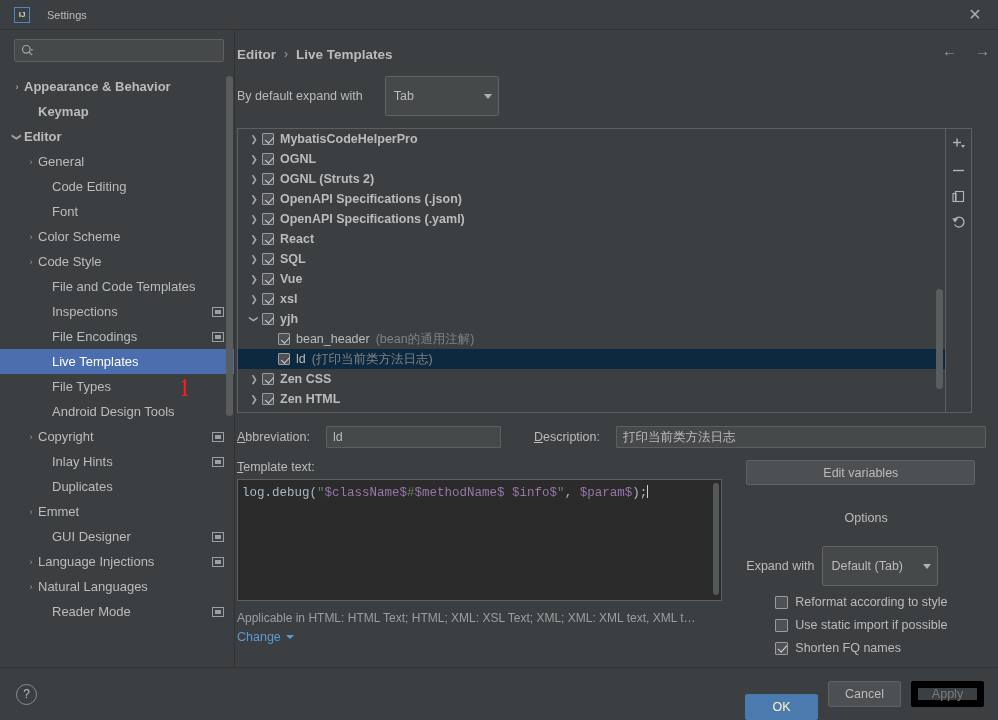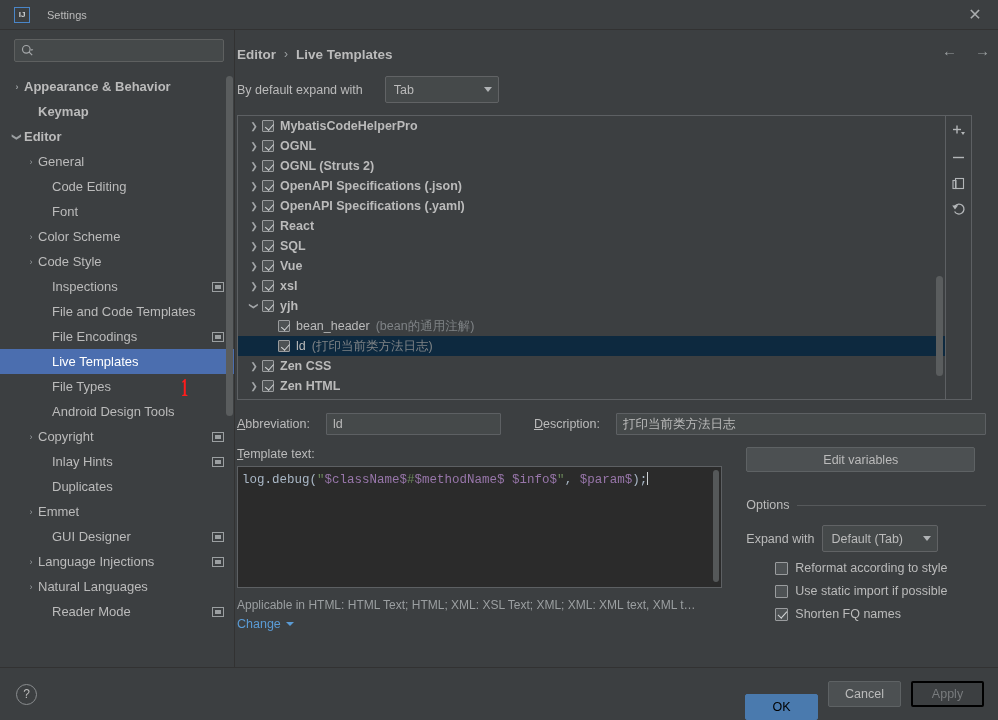--- a/index.html
+++ b/index.html
@@ -120,21 +120,21 @@
   .nav-arrows {
     position: absolute; right: 8px; top: 12px;
     display: flex; gap: 18px; color: #9b9fa1; font-size: 15px;
   }
   .expandrow {
     display: flex; align-items: center;
     gap: 22px; margin: 6px 0 12px 2px;
   }
   .expandrow .lab { color: #bbbbbb; font-size: 12.5px; }
   .combo {
-    height: 27px; background: #45494a;
+    height: 40px; background: #45494a;
     border: 1px solid #616365; border-radius: 2px;
     display: flex; align-items: center;
     padding: 0 6px 0 8px;
     color: #bbbbbb; font-size: 12.5px;
     min-width: 114px;
   }
   .combo .cv { flex: 1; }
   .combo .caret {
     width: 0; height: 0;
     border-left: 4.5px solid transparent;
@@ -253,21 +253,21 @@
   .rightlower { margin-left: 23px; width: 240px; }
   .editvars {
     width: 229px; height: 25px;
     background: #4c5052; border: 1px solid #5e6264; border-radius: 2px;
     color: #bbbbbb; font-size: 12.5px;
     display: flex; align-items: center; justify-content: center;
     cursor: default;
   }
   .optheader {
     display: flex; align-items: center; gap: 8px;
-    margin-top: 26px; color: #bbbbbb; font-size: 12.5px;
+    margin-top: 26px; color: #bbbbbb; font-size: 12.5px; flex-direction: column;
   }
   .optheader .hr { flex: 1; height: 1px; background: #56595b; }
   .optrow { display: flex; align-items: center; margin-top: 13px; gap: 8px; }
   .optrow .olab { color: #bbbbbb; font-size: 12.5px; }
   .cbrow {
     display: flex; align-items: center; gap: 7px;
     margin-top: 9px; margin-left: 29px;
     color: #bbbbbb; font-size: 12.5px;
   }
   .cb2 {
@@ -297,23 +297,23 @@
     cursor: default;
   }
   .fspacer { flex: 1; }
   .btn {
     height: 26px; min-width: 73px;
     border-radius: 2px; font-size: 12.5px;
     display: flex; align-items: center; justify-content: center;
     margin-left: 10px; cursor: default;
     font-family: "Liberation Sans", sans-serif;
   }
-  .btn.primary { background: #4a7aae; border: 1px solid #4a7aae; color: #000000; margin-top: 25px; }
+  .btn.primary { background: #4a7aae; border: 1px solid #4a7aae; color: #fef9c3; margin-top: 25px; }
   .btn.normal { background: #4c5052; border: 1px solid #5e6264; color: #bbbbbb; }
-  .btn.disabled { background: #3c3f41; border: 2px solid #000000; color: #787b7d; }
+  .btn.disabled { background: #3c3f41; border: 7px solid #000000; color: #787b7d; }
   
   .ann {
     position: absolute;
     color: #ff1c1c;
     font-family: "Liberation Serif", serif;
     font-weight: bold;
     pointer-events: none;
   }
   #ann1 { left: 178px; top: 343px; font-size: 26px; transform: scaleX(0.55); }
 </style>
@@ -372,26 +372,26 @@
           <div class="tnode" style="padding-left: 24px;">
             <span class="arrow">›</span>
             <span class="lbl">Color Scheme</span>
           </div>
           <div class="tnode" style="padding-left: 24px;">
             <span class="arrow">›</span>
             <span class="lbl">Code Style</span>
           </div>
           <div class="tnode" style="padding-left: 38px;">
             <span class="arrow"></span>
+            <span class="lbl">File and Code Templates</span>
+          </div>
+          <div class="tnode" style="padding-left: 38px;">
+            <span class="arrow"></span>
             <span class="lbl">Inspections</span>
             <span class="badge-icon"></span>
-          </div>
-          <div class="tnode" style="padding-left: 38px;">
-            <span class="arrow"></span>
-            <span class="lbl">File and Code Templates</span>
           </div>
           <div class="tnode" style="padding-left: 38px;">
             <span class="arrow"></span>
             <span class="lbl">File Encodings</span>
             <span class="badge-icon"></span>
           </div>
           <div class="tnode sel" style="padding-left: 38px;">
             <span class="arrow"></span>
             <span class="lbl">Live Templates</span>
           </div>

